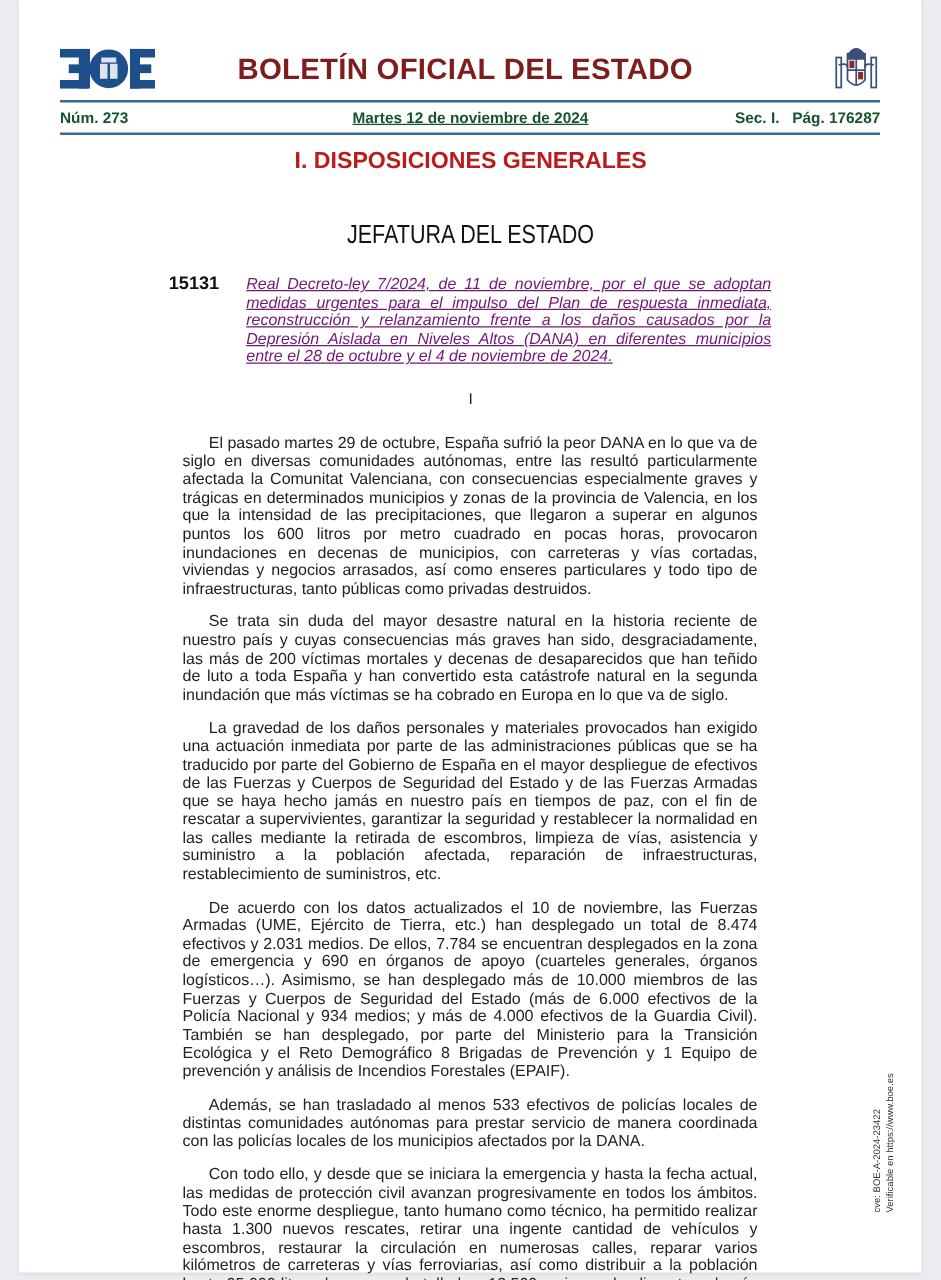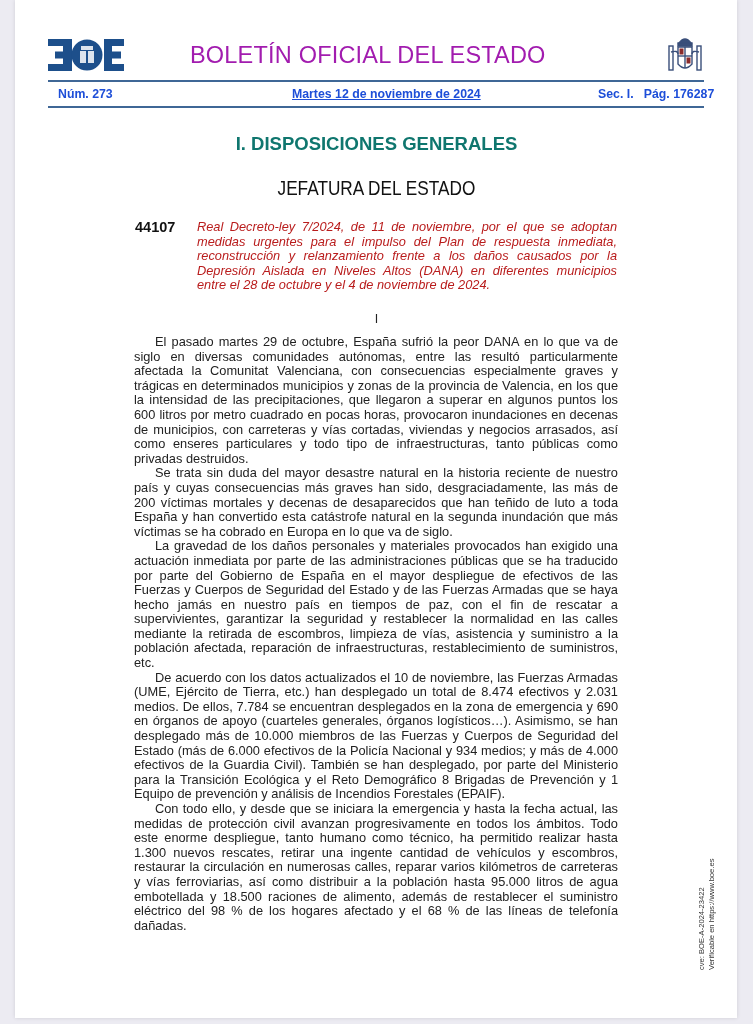--- a/index.html
+++ b/index.html
@@ -12,66 +12,66 @@
     .sheet {
       position: absolute; left: 15px; top: 0; width: 722px; height: 1018px;
       background: #ffffff;
       box-shadow: 0 0 4px rgba(0,0,0,0.12);
     }
     .boe-logo {
       position: absolute; left: 48px; top: 39px; width: 76px; height: 32px;
     }
     .masthead-title {
       position: absolute; left: 190px; top: 42px;
-      font-size: 23.5px; font-weight: normal; color: #a21caf;
+      font-size: 23.5px; font-weight: bold; color: #7f1d1d;
       letter-spacing: 0.2px; white-space: nowrap;
     }
     .coat-icon {
       position: absolute; left: 666px; top: 34px; width: 38px; height: 42px;
     }
     .rule {
       position: absolute; left: 48px; width: 656px; height: 2px; background: #3f6796;
     }
     .rule.r1 { top: 80px; }
     .rule.r2 { top: 106px; }
     .meta {
-      position: absolute; top: 87px; font-size: 12.3px; font-weight: bold; color: #1d4ed8;
+      position: absolute; top: 87px; font-size: 12.3px; font-weight: bold; color: #14532d;
       white-space: nowrap;
-      margin-left: 10px;
     }
     .meta.num { left: 48px; }
     .meta.date { left: 282px; text-decoration: underline; }
     .meta.sec { left: 588px; }
     .section-title {
-      position: absolute; left: 0; width: 753px; top: 133px; text-align: center;
-      font-size: 18.5px; font-weight: bold; color: #0f766e;
+      position: absolute; left: 0; width: 753px; top: 117px; text-align: center;
+      font-size: 18.5px; font-weight: bold; color: #b91c1c;
     }
     .org-title {
       position: absolute; left: 0; width: 753px; top: 176px; text-align: center;
       font-size: 21px; color: #111;
       transform: scaleX(0.82); transform-origin: 376px 0;
     }
     .disp-num {
       position: absolute; left: 135px; top: 219px; font-size: 14.5px; font-weight: bold; color: #111;
     }
     .summary {
       position: absolute; left: 197px; top: 220px; width: 420px;
-      font-style: italic; font-size: 12.8px; line-height: 14.6px; color: #b91c1c;
+      font-style: italic; font-size: 12.8px; line-height: 14.6px; color: #701a75;
       text-align: justify;
+      text-decoration: underline;
     }
     .chapter {
       position: absolute; left: 0; width: 753px; top: 312px; text-align: center;
       font-size: 12.5px; color: #222;
     }
     .body-text {
       position: absolute; left: 134px; top: 335px; width: 484px;
       font-size: 12.8px; line-height: 14.6px; color: #222;
     }
     .body-text p {
-      margin: 0; text-indent: 21px; text-align: justify;
+      margin: 12px; text-indent: 21px; text-align: justify;
     }
     .side-note {
       position: absolute; left: 697px; top: 970px;
       transform: rotate(-90deg); transform-origin: 0 0;
       font-size: 7.6px; line-height: 10px; color: #333; white-space: nowrap;
     }
   </style>
 </head>
 <body>
 
@@ -118,29 +118,30 @@
 
 <div class="rule r1"></div>
 <div class="meta num">Núm. 273</div>
 <div class="meta date">Martes 12 de noviembre de 2024</div>
 <div class="meta sec" style="white-space:pre">Sec. I.   Pág. 176287</div>
 <div class="rule r2"></div>
 
 <div class="section-title">I. DISPOSICIONES GENERALES</div>
 <div class="org-title">JEFATURA DEL ESTADO</div>
 
-<div class="disp-num">44107</div>
+<div class="disp-num">15131</div>
 <div class="summary">Real Decreto-ley 7/2024, de 11 de noviembre, por el que se adoptan medidas urgentes para el impulso del Plan de respuesta inmediata, reconstrucción y relanzamiento frente a los daños causados por la Depresión Aislada en Niveles Altos (DANA) en diferentes municipios entre el 28 de octubre y el 4 de noviembre de 2024.</div>
 
 <div class="chapter">I</div>
 
 <div class="body-text">
   <p>El pasado martes 29 de octubre, España sufrió la peor DANA en lo que va de siglo en diversas comunidades autónomas, entre las resultó particularmente afectada la Comunitat Valenciana, con consecuencias especialmente graves y trágicas en determinados municipios y zonas de la provincia de Valencia, en los que la intensidad de las precipitaciones, que llegaron a superar en algunos puntos los 600 litros por metro cuadrado en pocas horas, provocaron inundaciones en decenas de municipios, con carreteras y vías cortadas, viviendas y negocios arrasados, así como enseres particulares y todo tipo de infraestructuras, tanto públicas como privadas destruidos.</p>
   <p>Se trata sin duda del mayor desastre natural en la historia reciente de nuestro país y cuyas consecuencias más graves han sido, desgraciadamente, las más de 200 víctimas mortales y decenas de desaparecidos que han teñido de luto a toda España y han convertido esta catástrofe natural en la segunda inundación que más víctimas se ha cobrado en Europa en lo que va de siglo.</p>
   <p>La gravedad de los daños personales y materiales provocados han exigido una actuación inmediata por parte de las administraciones públicas que se ha traducido por parte del Gobierno de España en el mayor despliegue de efectivos de las Fuerzas y Cuerpos de Seguridad del Estado y de las Fuerzas Armadas que se haya hecho jamás en nuestro país en tiempos de paz, con el fin de rescatar a supervivientes, garantizar la seguridad y restablecer la normalidad en las calles mediante la retirada de escombros, limpieza de vías, asistencia y suministro a la población afectada, reparación de infraestructuras, restablecimiento de suministros, etc.</p>
   <p>De acuerdo con los datos actualizados el 10 de noviembre, las Fuerzas Armadas (UME, Ejército de Tierra, etc.) han desplegado un total de 8.474 efectivos y 2.031 medios. De ellos, 7.784 se encuentran desplegados en la zona de emergencia y 690 en órganos de apoyo (cuarteles generales, órganos logísticos…). Asimismo, se han desplegado más de 10.000 miembros de las Fuerzas y Cuerpos de Seguridad del Estado (más de 6.000 efectivos de la Policía Nacional y 934 medios; y más de 4.000 efectivos de la Guardia Civil). También se han desplegado, por parte del Ministerio para la Transición Ecológica y el Reto Demográfico 8 Brigadas de Prevención y 1 Equipo de prevención y análisis de Incendios Forestales (EPAIF).</p>
+  <p>Además, se han trasladado al menos 533 efectivos de policías locales de distintas comunidades autónomas para prestar servicio de manera coordinada con las policías locales de los municipios afectados por la DANA.</p>
   <p>Con todo ello, y desde que se iniciara la emergencia y hasta la fecha actual, las medidas de protección civil avanzan progresivamente en todos los ámbitos. Todo este enorme despliegue, tanto humano como técnico, ha permitido realizar hasta 1.300 nuevos rescates, retirar una ingente cantidad de vehículos y escombros, restaurar la circulación en numerosas calles, reparar varios kilómetros de carreteras y vías ferroviarias, así como distribuir a la población hasta 95.000 litros de agua embotellada y 18.500 raciones de alimento, además de restablecer el suministro eléctrico del 98 % de los hogares afectado y el 68 % de las líneas de telefonía dañadas.</p>
 </div>
 
 <div class="side-note">
   <div>cve: BOE-A-2024-23422</div>
   <div>Verificable en https://www.boe.es</div>
 </div>
 
 </body></html>

